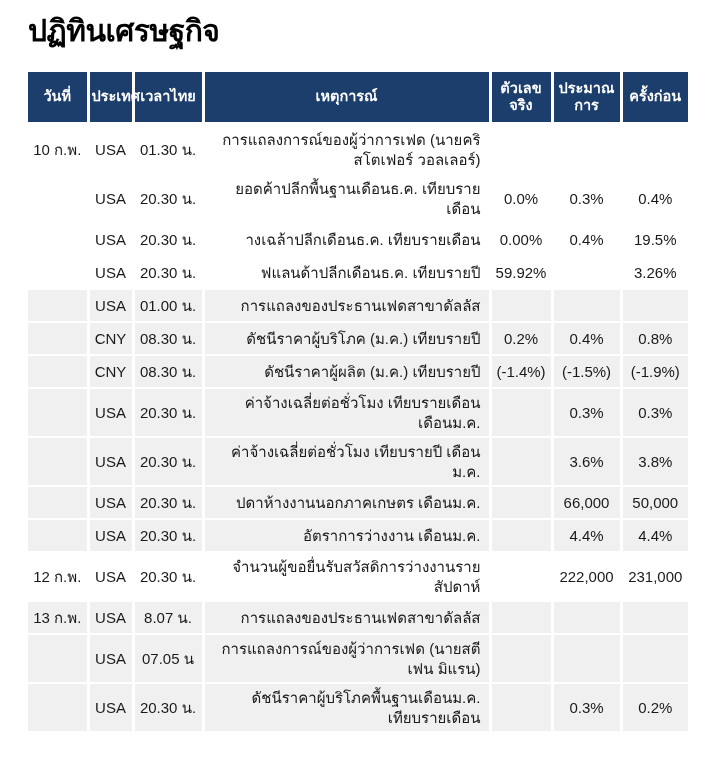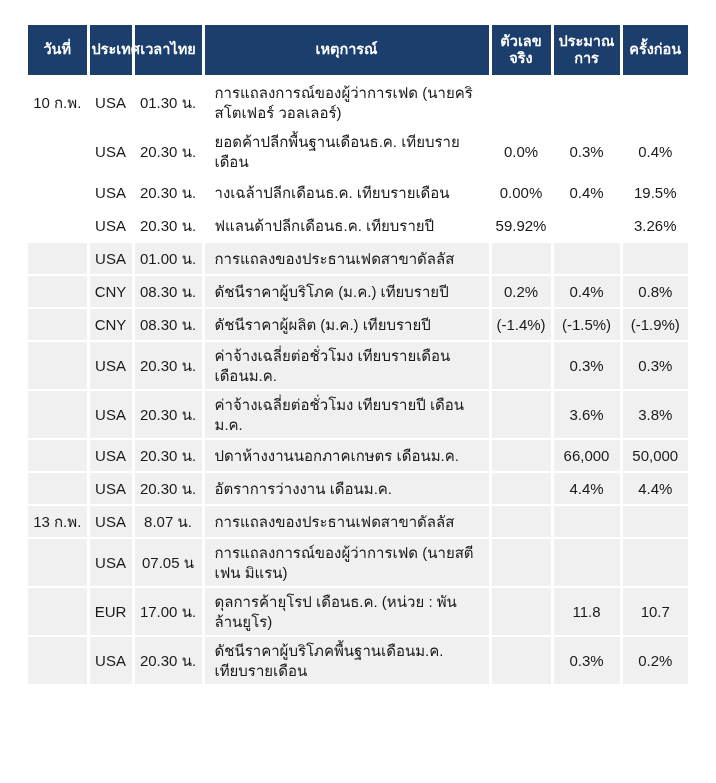--- a/index.html
+++ b/index.html
@@ -62,32 +62,33 @@
     padding: 4px 4px;
     height: 23px;
     text-align: center;
     vertical-align: middle;
     border-right: 3px solid #ffffff;
     border-bottom: 2px solid #ffffff;
     overflow: hidden;
   }
   tbody td:last-child { border-right: none; }
   tbody td.cell-event {
-    text-align: left;
+    text-align: right;
     padding-left: 10px;
     padding-right: 8px;
   }
   tr.shaded td { background: #f0f0f0; }
   tr.plain  td { background: #ffffff; }
 </style>
 </head>
 <body>
 
 <div class="page">
 
+  <h1 class="page-title">ปฏิทินเศรษฐกิจ</h1>
 
   <table class="calendar">
     <colgroup>
       <col class="c-date">
         <col class="c-country">
         <col class="c-time">
         <col class="c-event">
       <col class="c-actual">
         <col class="c-forecast">
         <col class="c-previous">
@@ -198,49 +199,49 @@
   </tr>
         <tr class="shaded">
     <td class="cell-date"></td>
     <td class="cell-country">USA</td>
     <td class="cell-time">20.30 น.</td>
     <td class="cell-event">อัตราการว่างงาน เดือนม.ค.</td>
     <td class="cell-actual"></td>
     <td class="cell-forecast">4.4%</td>
     <td class="cell-previous">4.4%</td>
   </tr>
+        <tr class="plain">
+    <td class="cell-date">12 ก.พ.</td>
+    <td class="cell-country">USA</td>
+    <td class="cell-time">20.30 น.</td>
+    <td class="cell-event">จำนวนผู้ขอยื่นรับสวัสดิการว่างงานรายสัปดาห์</td>
+    <td class="cell-actual"></td>
+    <td class="cell-forecast">222,000</td>
+    <td class="cell-previous">231,000</td>
+  </tr>
         <tr class="shaded">
     <td class="cell-date">13 ก.พ.</td>
     <td class="cell-country">USA</td>
     <td class="cell-time">8.07 น.</td>
     <td class="cell-event">การแถลงของประธานเฟดสาขาดัลลัส</td>
     <td class="cell-actual"></td>
     <td class="cell-forecast"></td>
     <td class="cell-previous"></td>
   </tr>
         <tr class="shaded">
     <td class="cell-date"></td>
     <td class="cell-country">USA</td>
     <td class="cell-time">07.05 น</td>
     <td class="cell-event">การแถลงการณ์ของผู้ว่าการเฟด (นายสตีเฟน มิแรน)</td>
     <td class="cell-actual"></td>
     <td class="cell-forecast"></td>
     <td class="cell-previous"></td>
   </tr>
         <tr class="shaded">
     <td class="cell-date"></td>
-    <td class="cell-country">EUR</td>
-    <td class="cell-time">17.00 น.</td>
-    <td class="cell-event">ดุลการค้ายุโรป เดือนธ.ค. (หน่วย : พันล้านยูโร)</td>
-    <td class="cell-actual"></td>
-    <td class="cell-forecast">11.8</td>
-    <td class="cell-previous">10.7</td>
-  </tr>
-        <tr class="shaded">
-    <td class="cell-date"></td>
     <td class="cell-country">USA</td>
     <td class="cell-time">20.30 น.</td>
     <td class="cell-event">ดัชนีราคาผู้บริโภคพื้นฐานเดือนม.ค. เทียบรายเดือน</td>
     <td class="cell-actual"></td>
     <td class="cell-forecast">0.3%</td>
     <td class="cell-previous">0.2%</td>
   </tr>
       </tbody>
   </table>
 

